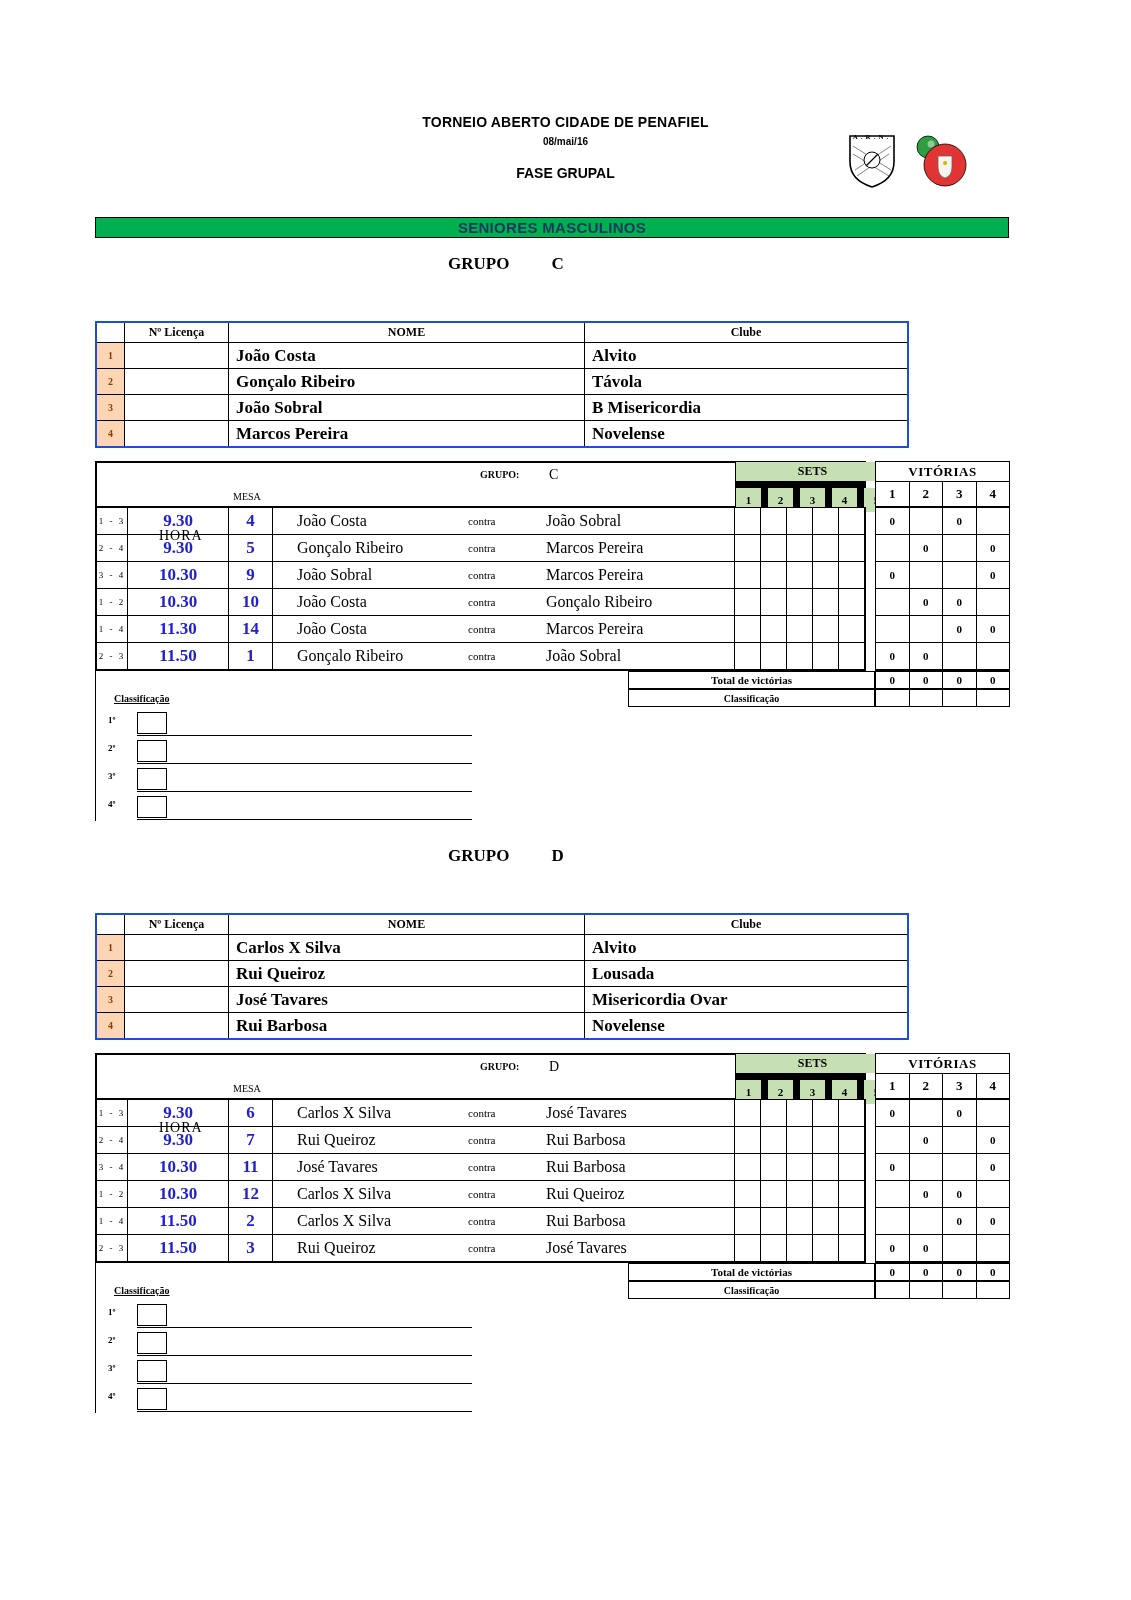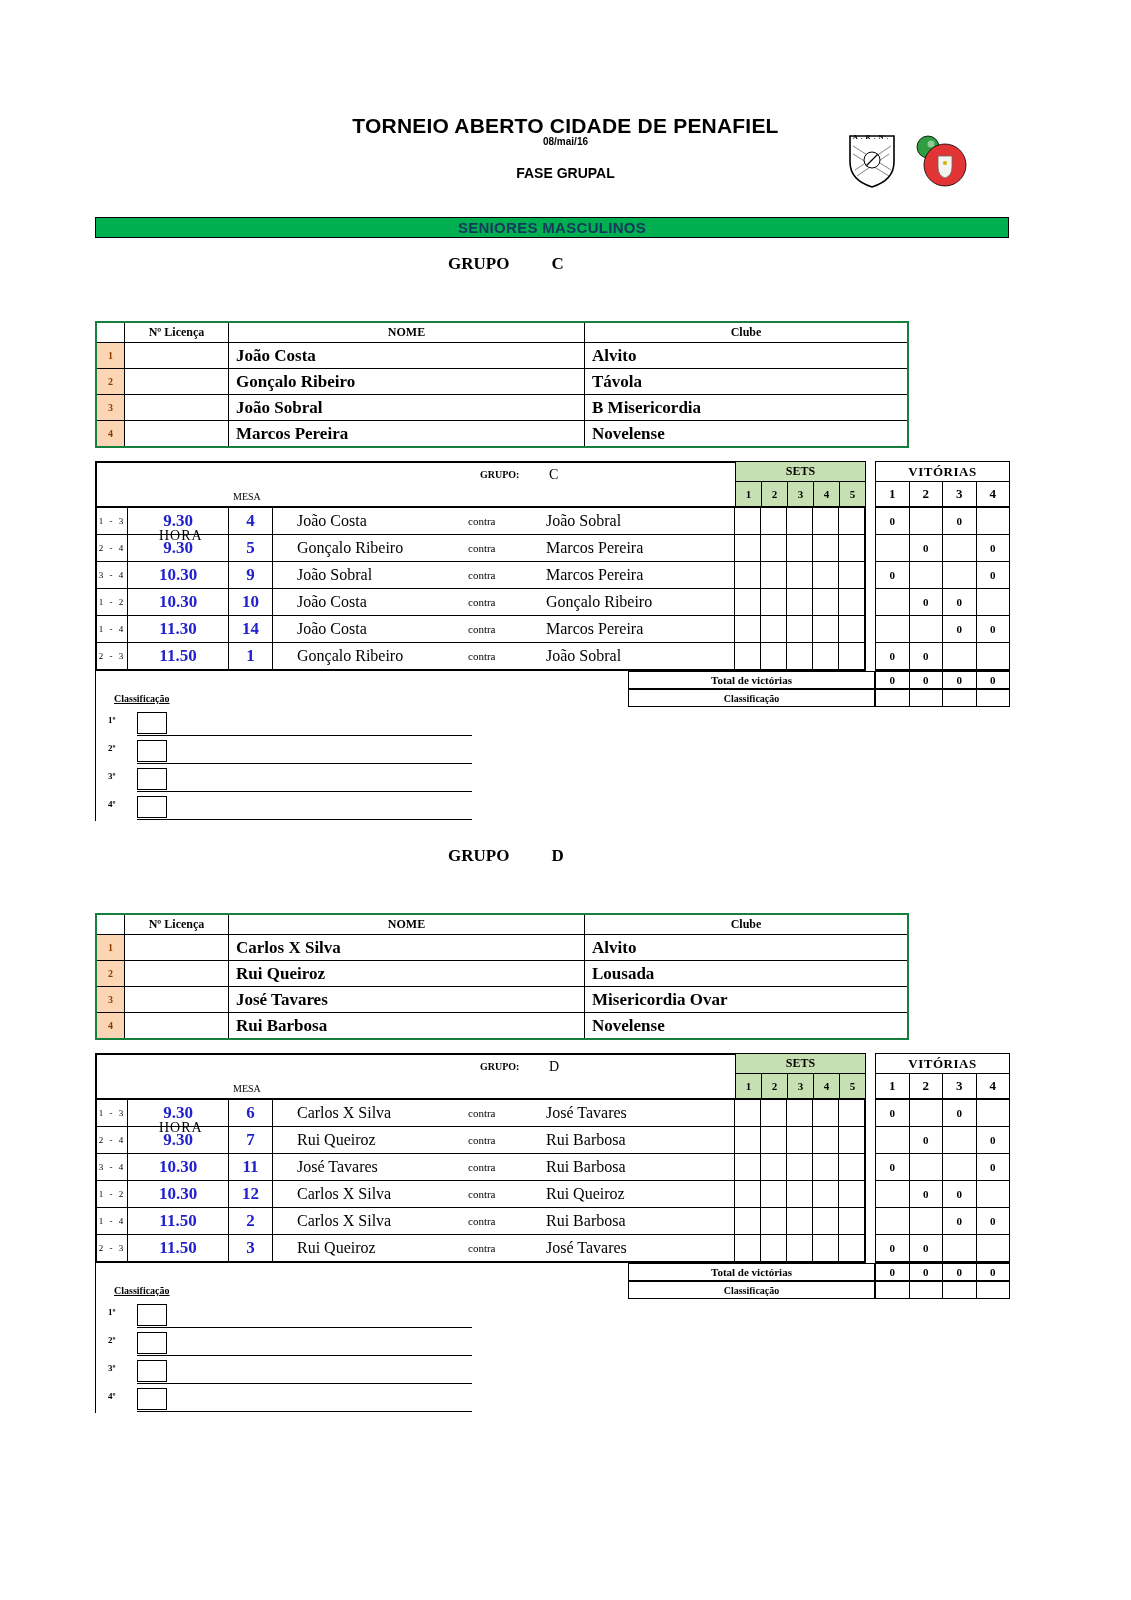--- a/index.html
+++ b/index.html
@@ -6,21 +6,21 @@
   html,body { background:#fff; }
   .page {
     position:relative; width:1131px; height:1600px; margin:0 auto;
     background:#fff; color:#000; overflow:hidden;
     font-family:"Liberation Serif", serif;
     --green:#00B050; --navy:#17375E; --ltgreen:#C6E0B4;
     --peach:#FBD5B4; --numred:#8A3B00; --blue:#2121CE;
   }
 
   .doc-title { position:absolute; top:114px; left:0; width:100%; text-align:center;
-    font-family:"Liberation Sans",sans-serif; font-weight:bold; font-size:21px; letter-spacing:.2px; }
+    font-family:"Liberation Sans",sans-serif; font-weight:bold; font-size:14px; letter-spacing:.2px; }
   .doc-date { position:absolute; top:136px; left:0; width:100%; text-align:center;
     font-family:"Liberation Sans",sans-serif; font-weight:bold; font-size:10px; }
   .doc-phase { position:absolute; top:165px; left:0; width:100%; text-align:center;
     font-family:"Liberation Sans",sans-serif; font-weight:bold; font-size:14px; }
 
   .logo-arn { position:absolute; left:845px; top:130px; }
   .arn-text { position:absolute; left:845px; top:133px; width:54px; text-align:center;
     font-size:7px; font-weight:bold; letter-spacing:3px; }
   .logo-emblem { position:absolute; left:910px; top:134px; }
 
@@ -32,35 +32,35 @@
   #slot-0 { top:246px; } #slot-1 { top:838px; }
   .group { position:relative; width:100%; height:100%; }
 
   .g-heading { position:absolute; left:448px; top:8px; display:flex; gap:42px;
     font-size:17px; font-weight:bold; }
 
   .cell { background:#fff; display:flex; align-items:center; justify-content:center; }
 
   .players { position:absolute; left:95px; top:75px; display:grid;
     grid-template-columns:27px 103px 355px 322px; grid-template-rows:19px repeat(4,25px);
-    gap:1px; background:#000; border:2px solid #15803d; }
+    gap:1px; background:#000; border:2px solid #1d4ed8; }
   .p-h { font-weight:bold; font-size:12px; }
   .p-num { background:var(--peach); color:var(--numred); font-weight:bold; font-size:10px; }
   .p-name, .p-club { justify-content:flex-start; padding-left:7px; font-weight:bold; font-size:17px; }
 
   .match { position:absolute; left:95px; top:215px; width:915px; }
   .m-header { display:flex; height:46px; }
   .mh-left { position:relative; width:640px; background:#fff;
     border:2px solid #000; border-right:none; border-bottom-width:1px; }
   .mh-hora   { position:absolute; left:62px;  top:23px; font-size:14px; letter-spacing:1px;margin-top:42px; }
   .mh-mesa   { position:absolute; left:136px; top:28px; font-size:10px; }
   .mh-grupo  { position:absolute; left:383px; top:6px;  font-size:10px; font-weight:bold; }
   .mh-letter { position:absolute; left:452px; top:4px;  font-size:14px; }
   .mh-sets { width:131px; display:grid; grid-template-columns:repeat(5,25px);
-    grid-template-rows:19px 24px; gap:1px; background:#000; border:1px solid #000; }
+    grid-template-rows:19px 24px; gap:7px; background:#000; border:1px solid #000; }
   .mh-sets-title { grid-column:1/-1; background:var(--ltgreen); font-weight:bold; font-size:12px; }
   .mh-set-col { background:var(--ltgreen); font-weight:bold; font-size:11px; }
   .m-gap { width:9px; background:transparent; }
   .mh-vit { width:135px; display:grid; grid-template-columns:repeat(4,1fr);
     grid-template-rows:19px 24px; gap:1px; background:#000; border:1px solid #000; }
   .mh-vit-title { grid-column:1/-1; font-weight:bold; font-size:13px; letter-spacing:.5px; }
   .mh-vit-col { font-weight:bold; font-size:13px; }
 
   .m-body { display:flex; }
   .m-body-main { width:771px; display:grid;

